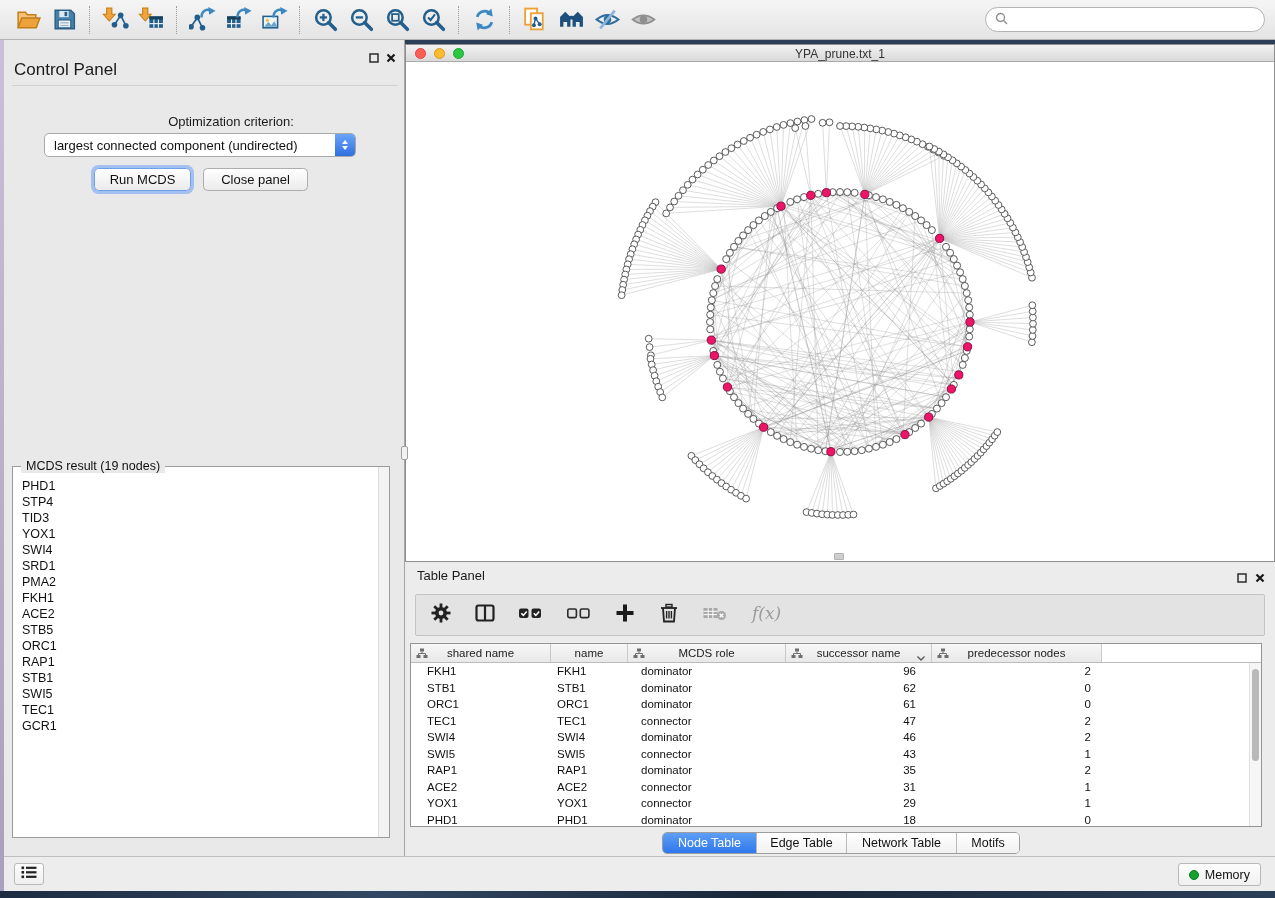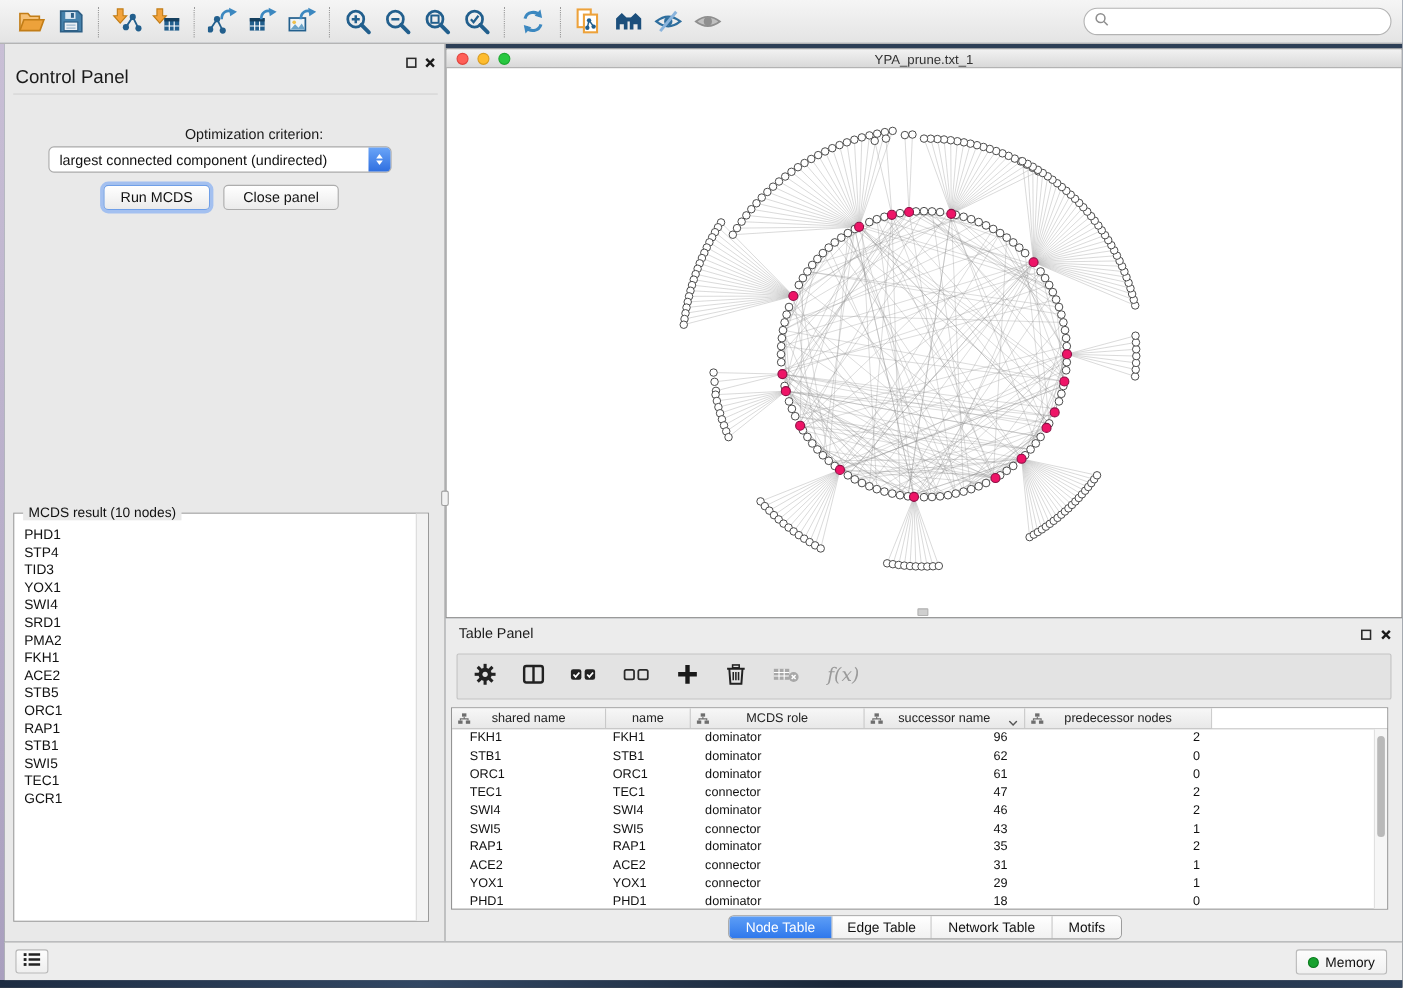--- a/index.html
+++ b/index.html
@@ -300,21 +300,21 @@
     <div class="dropdown">
       <span class="val">largest connected component (undirected)</span>
       <span class="dd-stepper">
           <span class="tri-up"></span>
           <span class="tri-dn"></span>
         </span>
     </div>
     <button class="btn" id="run-btn">Run MCDS</button>
     <button class="btn" id="closepanel-btn">Close panel</button>
     <div class="mcds-box">
-      <div class="mcds-legend">MCDS result (10 nodes)</div>
+      <div class="mcds-legend">MCDS result (19 nodes)</div>
       <div class="mcds-list" id="mcds-list">
           <div>PHD1</div>
           <div>STP4</div>
           <div>TID3</div>
           <div>YOX1</div>
           <div>SWI4</div>
           <div>SRD1</div>
           <div>PMA2</div>
           <div>FKH1</div>
           <div>ACE2</div>

